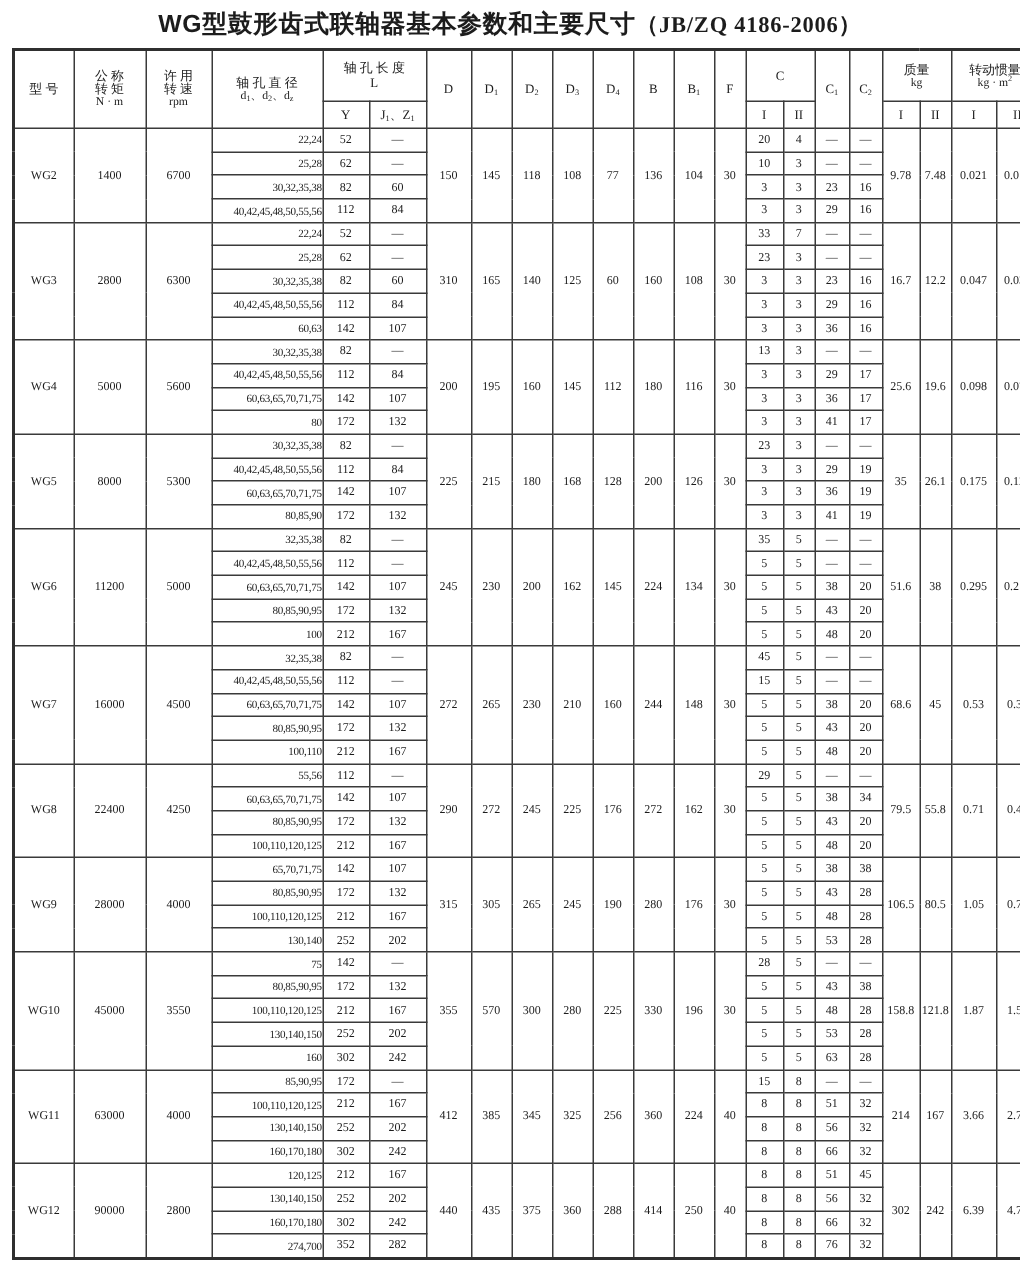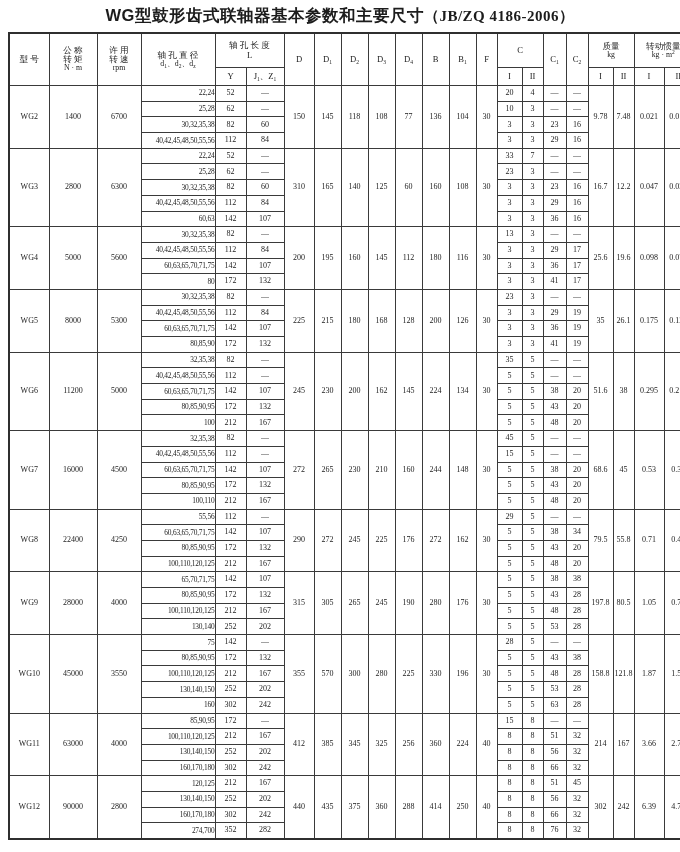--- a/index.html
+++ b/index.html
@@ -525,21 +525,21 @@
           <td rowspan="4">265</td>
           <td rowspan="4">245</td>
           <td rowspan="4">190</td>
           <td rowspan="4">280</td>
           <td rowspan="4">176</td>
           <td rowspan="4">30</td>
           <td>5</td>
           <td>5</td>
           <td>38</td>
           <td>38</td>
-          <td rowspan="4">197.8</td>
+          <td rowspan="4">106.5</td>
           <td rowspan="4">80.5</td>
           <td rowspan="4">1.05</td>
           <td rowspan="4">0.77</td>
         </tr>
         <tr>
           <td class="dia">80,85,90,95</td>
           <td>172</td>
           <td>132</td>
           <td>5</td>
           <td>5</td>

